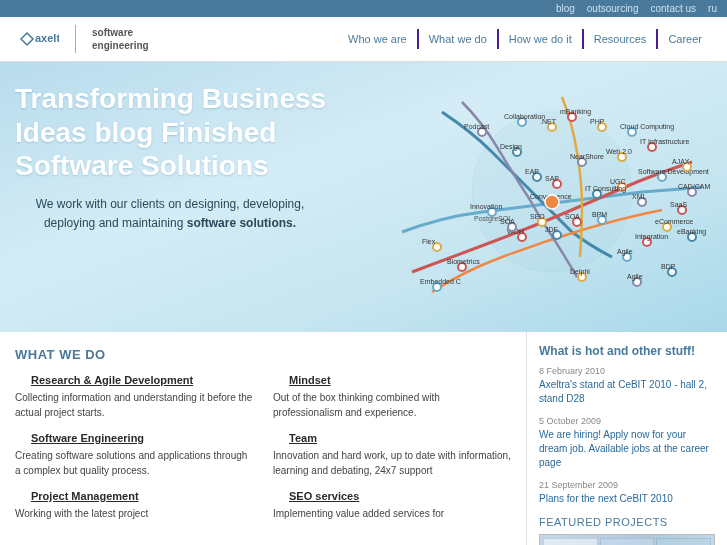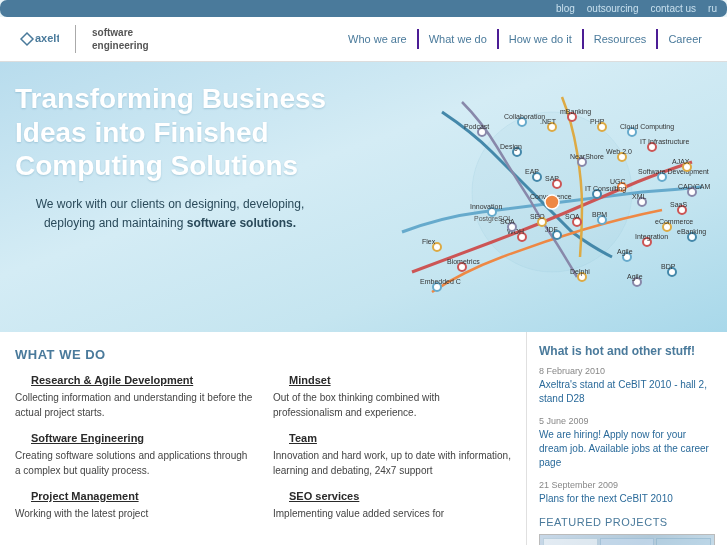--- a/index.html
+++ b/index.html
@@ -12,21 +12,20 @@
       overflow: hidden;
     }
 
     
     .top-bar {
       background: #4a7a9b;
       display: flex;
       justify-content: flex-end;
       padding: 3px 10px;
       gap: 12px;
-      border-radius: 7px;
     }
     .top-bar a {
       color: #c8e0ee;
       text-decoration: none;
       font-size: 10px;
     }
 
     
     .header {
       background: white;
@@ -245,21 +244,21 @@
     <a href="#">Who we are</a>
     <a href="#">What we do</a>
     <a href="#">How we do it</a>
     <a href="#">Resources</a>
     <a href="#">Career</a>
   </nav>
 </div>
 
 <div class="hero">
   <div class="hero-text">
-    <h1>Transforming Business Ideas into Finished Computing Solutions</h1>
+    <h1>Transforming Business Ideas blog Finished Software Solutions</h1>
     <p>
       <span>We work with our clients on designing, developing, deploying and maintaining</span> <strong>software solutions.</strong>
     </p>
   </div>
 
   <div class="metro-map">
     <svg width="340" height="240" viewBox="0 0 340 240" xmlns="http://www.w3.org/2000/svg" style="font-family:Arial;font-size:7px;">
 
       <circle cx="170" cy="120" r="80" fill="rgba(150,200,220,0.1)" stroke="rgba(150,200,220,0.2)" stroke-width="1"></circle>
 
@@ -425,21 +424,21 @@
   </div>
 
   <div class="right-panel">
     <div class="hot-stuff-title">What is hot and other stuff!</div>
 
     <div class="news-item">
       <div class="news-date">8 February 2010</div>
       <a href="#" class="news-link">Axeltra's stand at CeBIT 2010 - hall 2, stand D28</a>
     </div>
     <div class="news-item">
-      <div class="news-date">5 June 2009</div>
+      <div class="news-date">5 October 2009</div>
       <a href="#" class="news-link">We are hiring! Apply now for your dream job. Available jobs at the career page</a>
     </div>
     <div class="news-item">
       <div class="news-date">21 September 2009</div>
       <a href="#" class="news-link">Plans for the next CeBIT 2010</a>
     </div>
 
     <div class="featured-title">FEATURED PROJECTS</div>
     <div class="featured-img">
       <div class="featured-img-inner">

